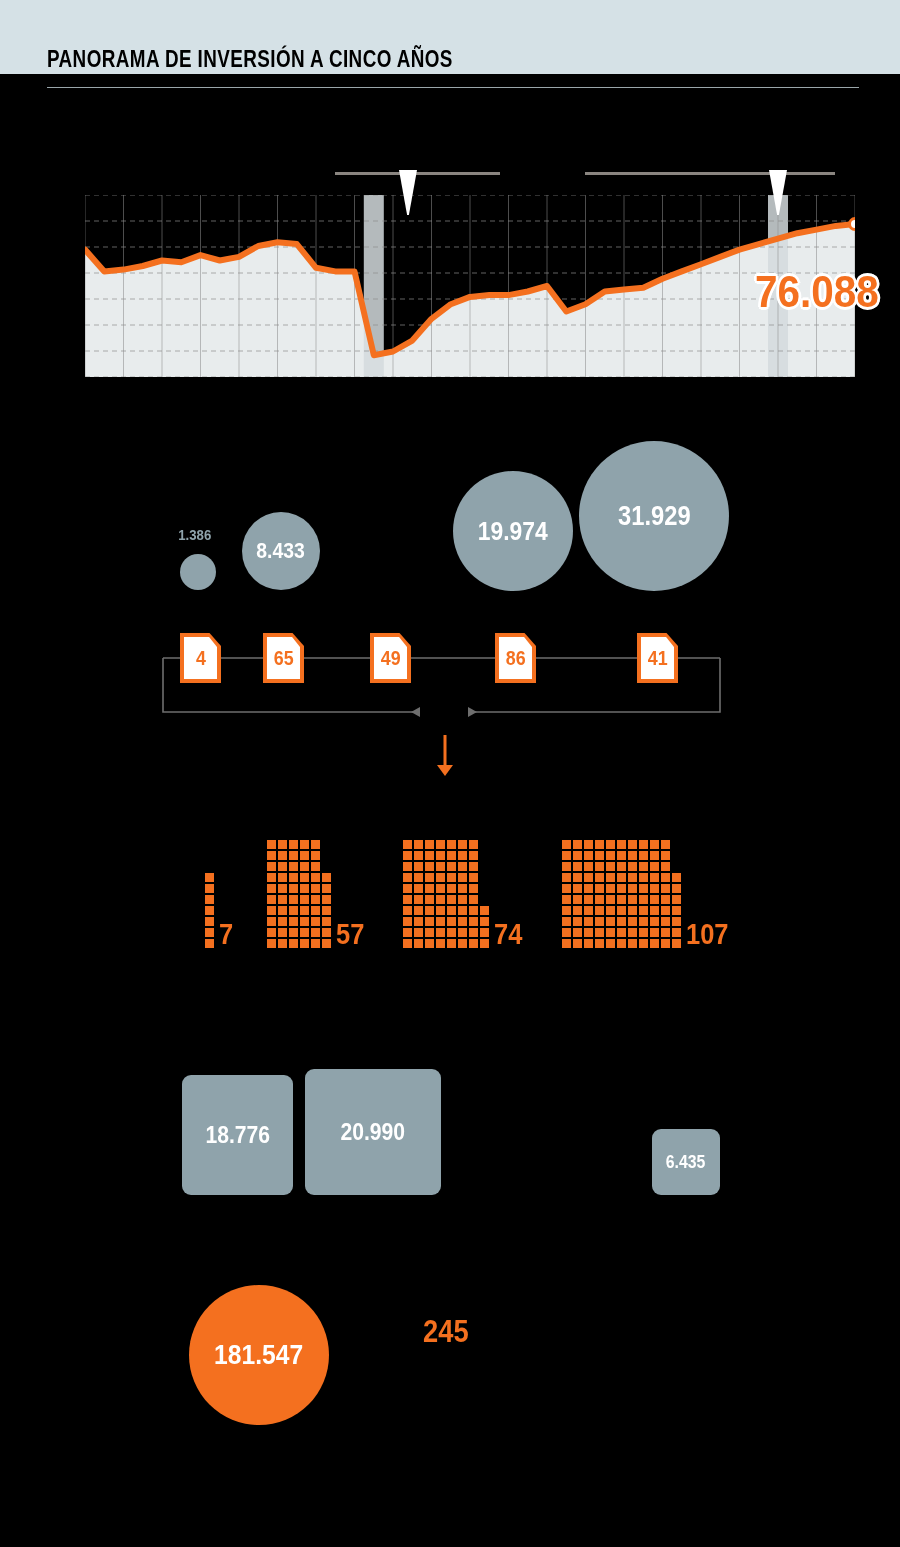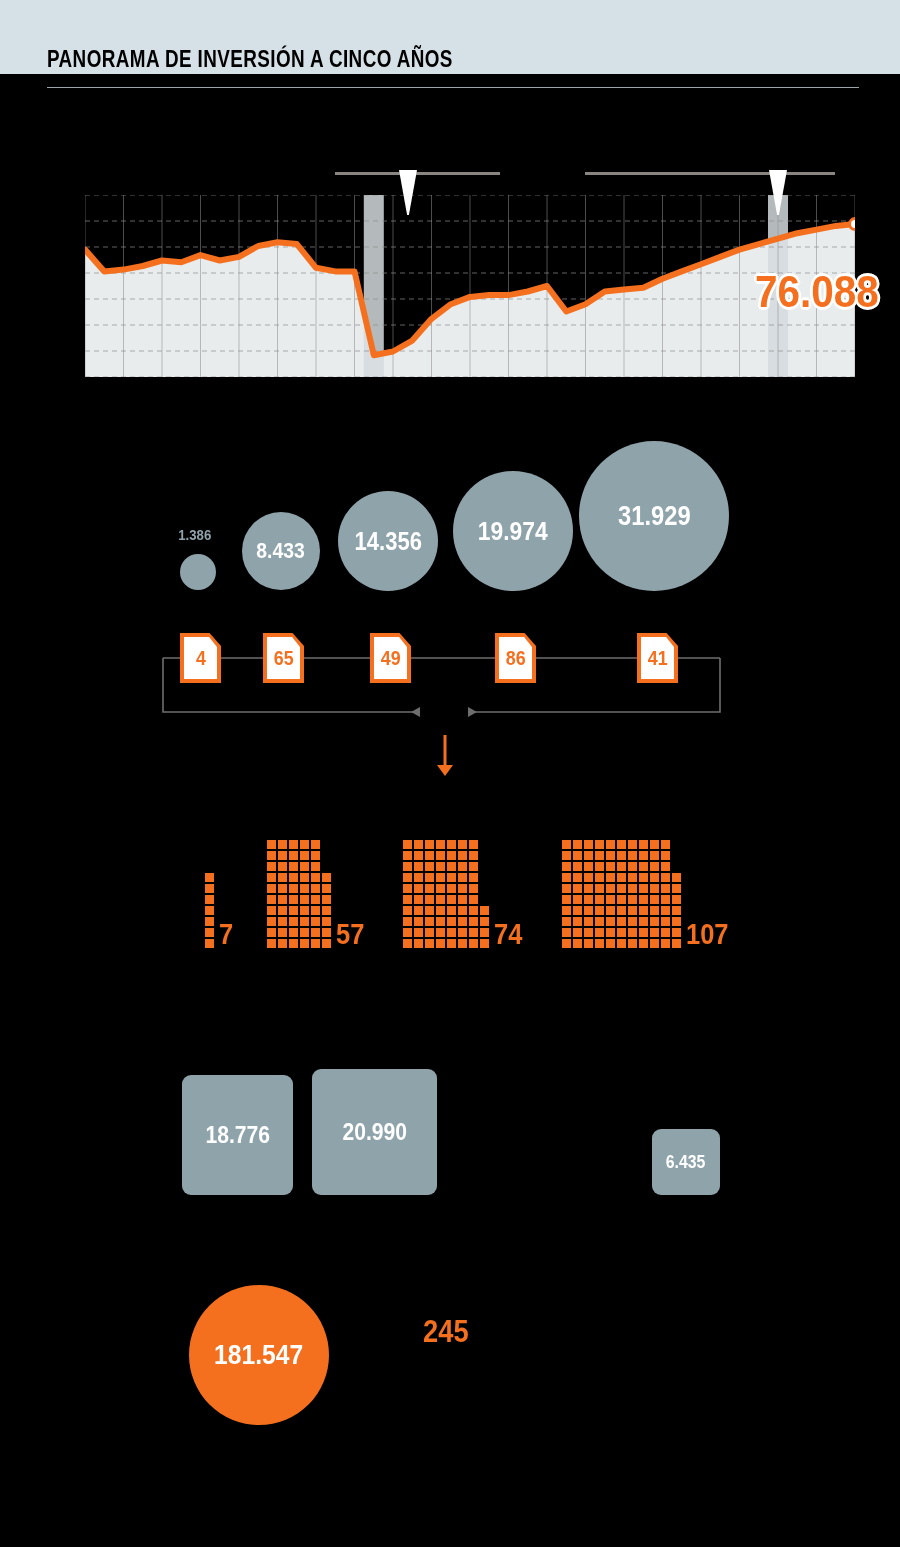--- a/index.html
+++ b/index.html
@@ -169,23 +169,20 @@
       <div class="annot-rule" style="left: 585px; top: 172px; width: 250px;"></div>
       <div style="position: absolute; left: 769px; top: 170px; width: 18px; height: 45px; background: rgb(255, 255, 255); clip-path: polygon(0px 0px, 100% 0px, 55% 100%, 45% 100%);"></div>
     </div>
   <div class="value-badge" style="left:755px;top:267px;">76.088</div>
 
   <div class="bubble-row" id="bubble-row" style="top:440px;">
       <div class="bubble" style="left: 180px; top: 114px; height: 36px; width: 36px;"></div>
       <div class="bubble-outside-label" style="font-size: 15px; left: 176px; top: 86px;">1.386</div>
       <div class="bubble" style="left: 242px; top: 72px; height: 78px; width: 78px;">
         <span style="font-size: 22px;">8.433</span>
-      </div>
-      <div class="bubble" style="left: 338px; top: 51px; height: 100px; width: 100px;">
-        <span style="font-size: 25px;">14.356</span>
       </div>
       <div class="bubble" style="left: 453px; top: 31px; height: 120px; width: 120px;">
         <span style="font-size: 26px;">19.974</span>
       </div>
       <div class="bubble" style="left: 579px; top: 1px; height: 150px; width: 150px;">
         <span style="font-size: 27px;">31.929</span>
       </div>
     </div>
 
   <div class="tags-area" id="tags-area">
@@ -483,21 +480,21 @@
         <div class="wcell" style="left: 110px; bottom: 55px; top: auto;"></div>
         <div class="wcell" style="left: 110px; bottom: 66px; top: auto;"></div>
         <div class="wlabel" style="left: 124px;">107</div>
       </div>
     </div>
 
   <div class="squares" id="squares">
       <div class="rsq" style="left: 182px; width: 111px; height: 120px;">
         <span style="font-size: 24px;">18.776</span>
       </div>
-      <div class="rsq" style="left: 312px; width: 125px; height: 126px;">
+      <div class="rsq" style="left: 305px; width: 136px; height: 126px;">
         <span style="font-size: 24px;">20.990</span>
       </div>
       <div class="rsq" style="left: 652px; width: 68px; height: 66px;">
         <span style="font-size: 18px;">6.435</span>
       </div>
     </div>
 
   <div class="ocircles" id="ocircles">
       <div class="ocirc" style="left: 189px; top: 5px; height: 140px; width: 140px;">
         <span style="font-size: 28px;">181.547</span>

